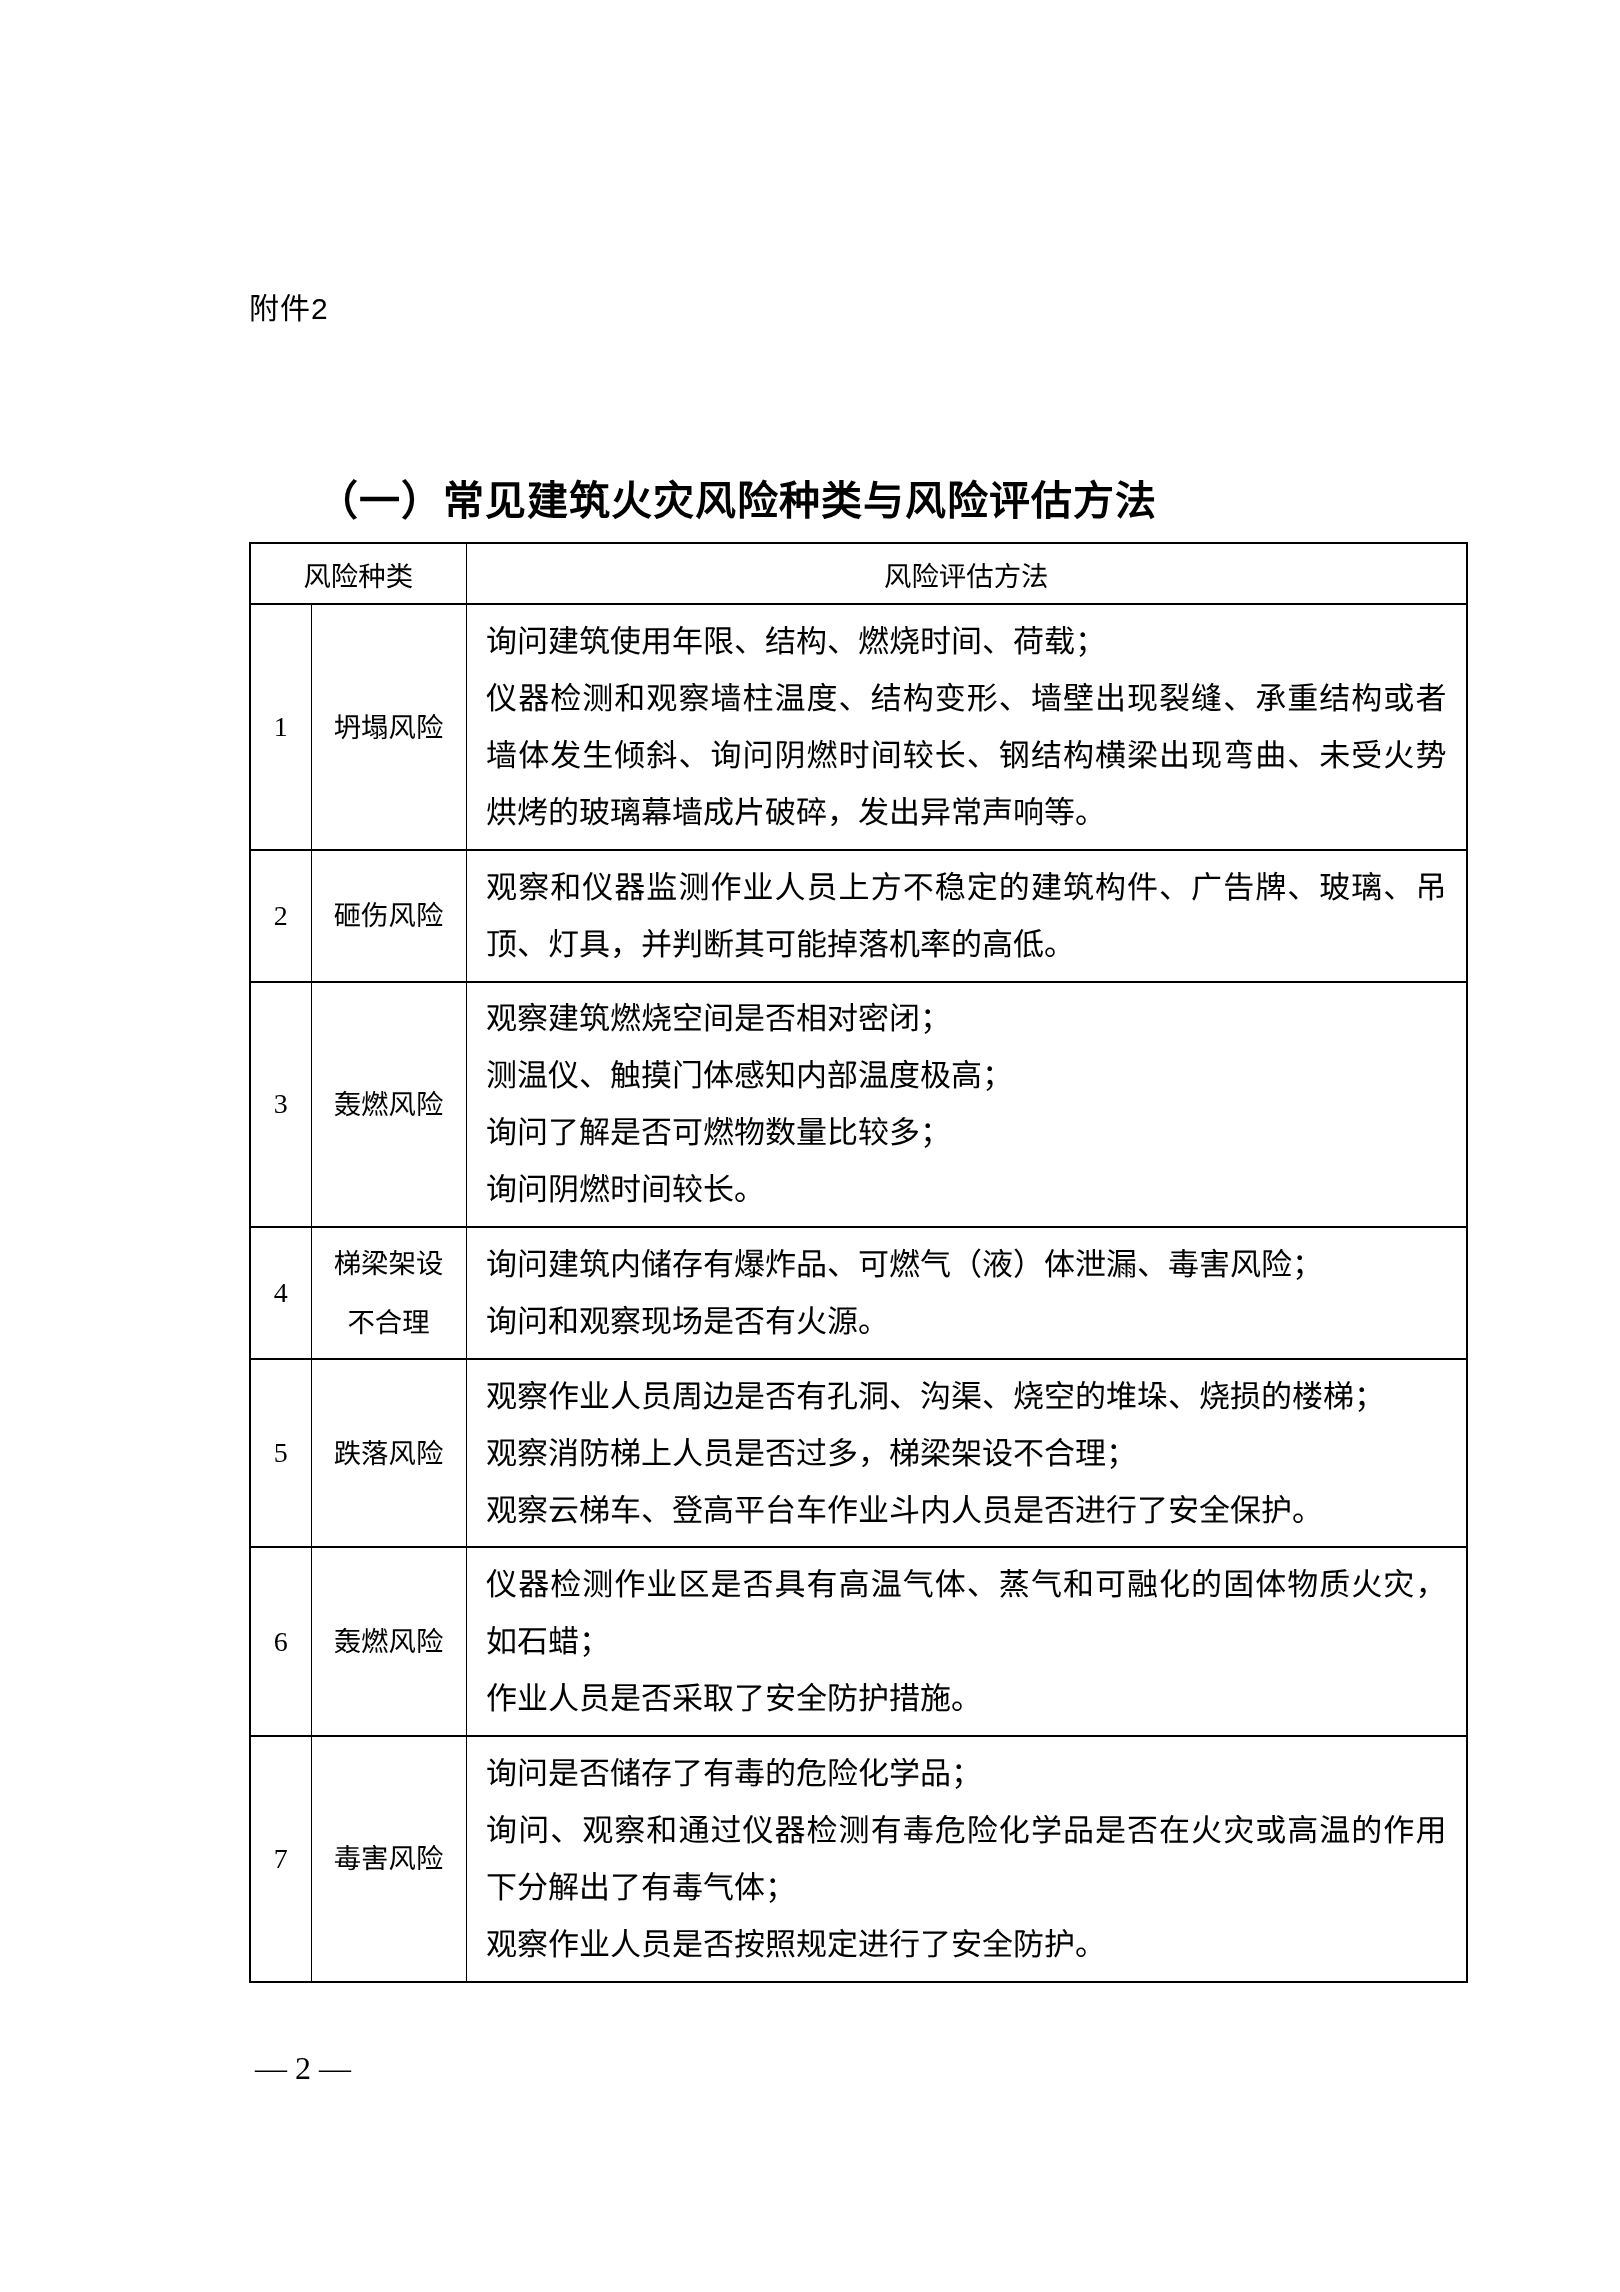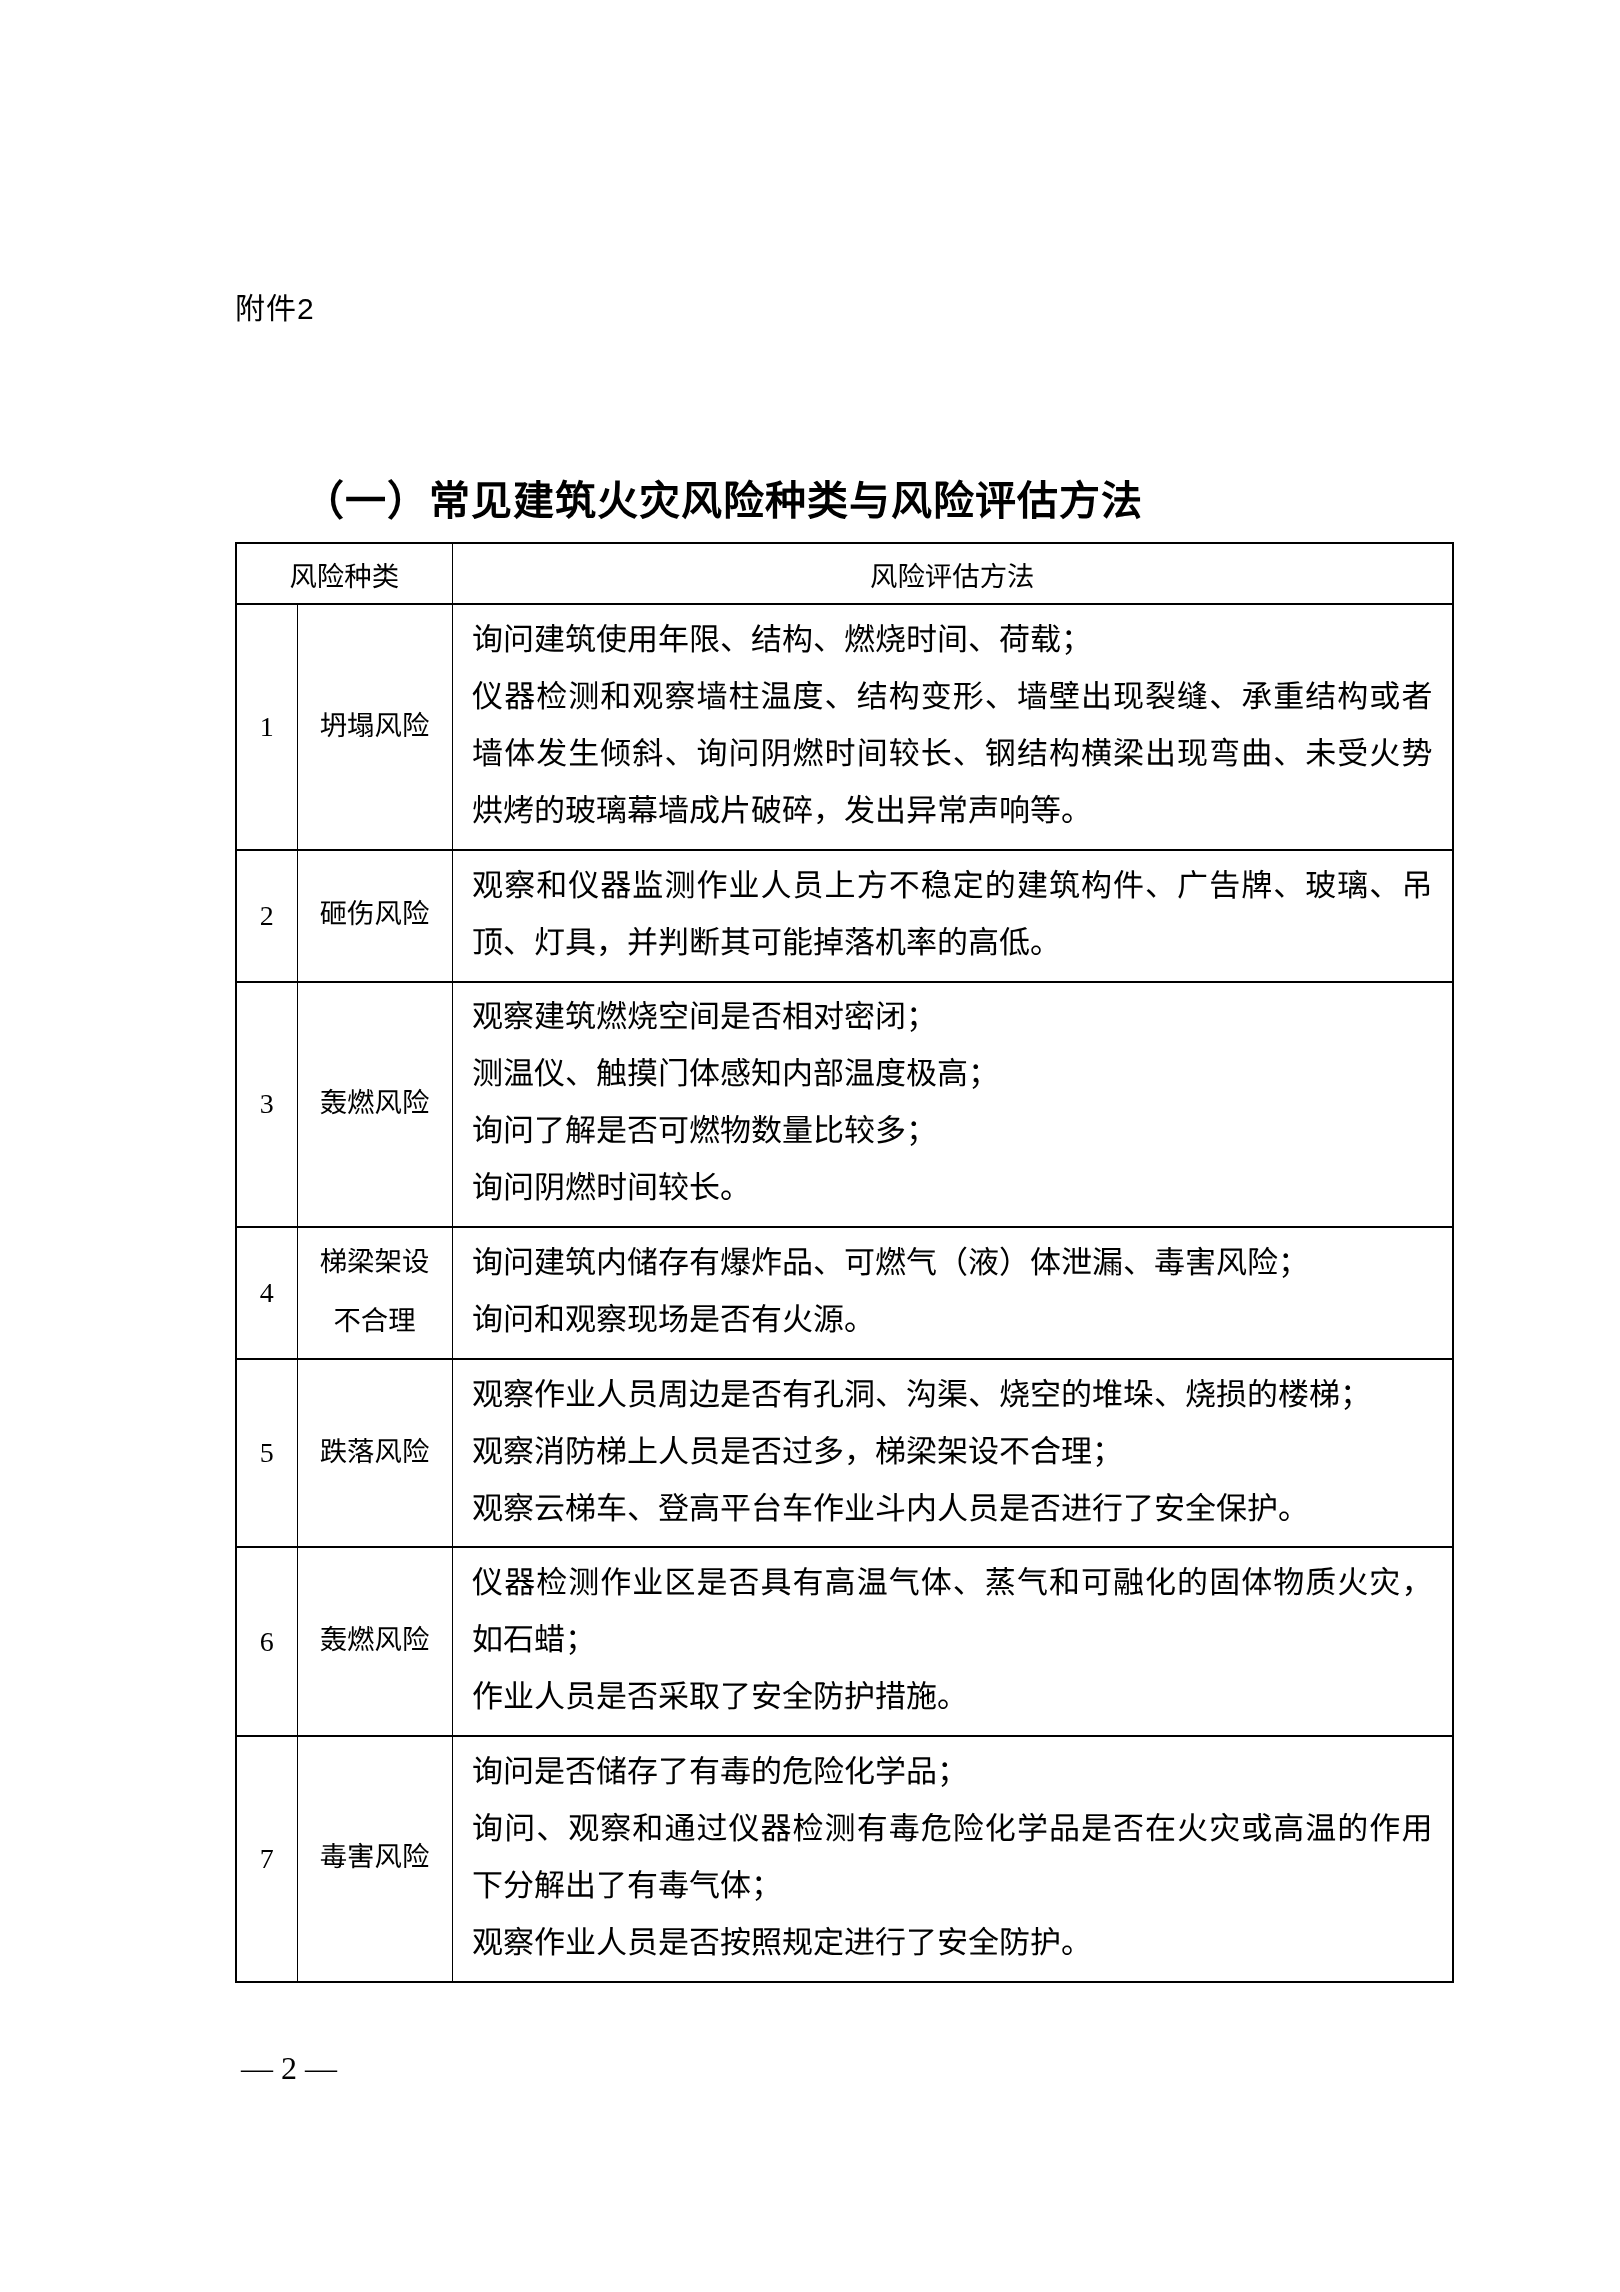--- a/index.html
+++ b/index.html
@@ -11,21 +11,21 @@
     position: relative;
     width: 1620px;
     height: 2293px;
     background: #ffffff;
     color: #000000;
     font-family: "Liberation Sans", sans-serif;
     overflow: hidden;
   }
   .content {
     position: absolute;
-    left: 203px;
+    left: 217px;
     top: 0;
     width: 976px;
     padding-left: 32px;
   }
   .attachment-label {
     margin-top: 290px;
     font-size: 30px;
     line-height: 1.25;
     letter-spacing: 1px;
     color: #000000;
@@ -56,21 +56,20 @@
     border: 2.9px solid #000000;
   }
   .risk-table th,
   .risk-table td {
     border-left: 1px solid #000000;
     border-right: 1px solid #000000;
     border-top: 2px solid #000000;
     border-bottom: 2px solid #000000;
     font-weight: normal;
     word-break: break-all;
-    font-family: Liberation Mono, monospace;
   }
   .risk-table th {
     height: 57px;
     font-size: 27.4px;
     text-align: center;
     vertical-align: middle;
   }
   td.cell-num {
     text-align: center;
     vertical-align: middle;

